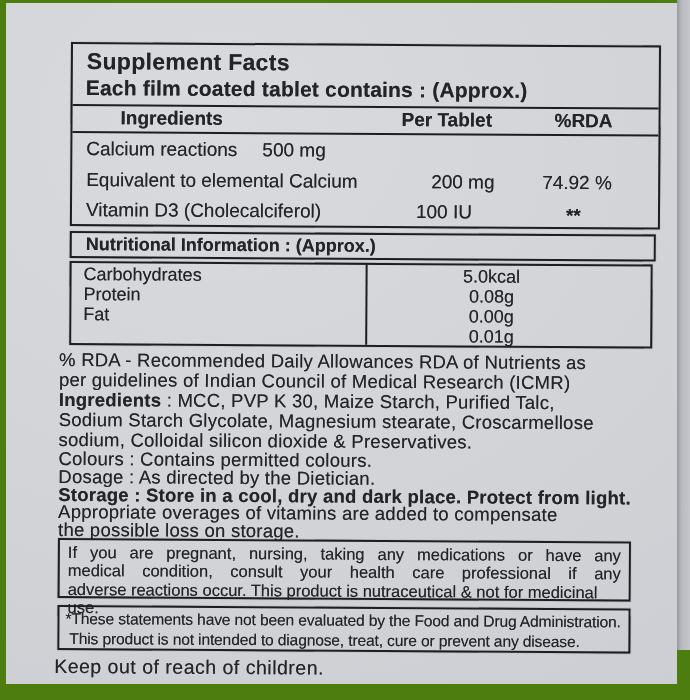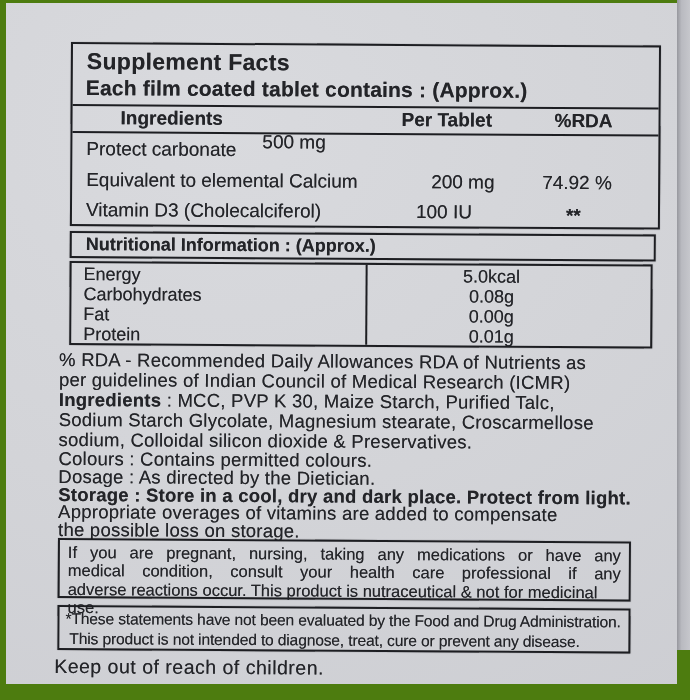--- a/index.html
+++ b/index.html
@@ -70,43 +70,42 @@
 
     <div class="box" id="tbl-facts">
       <div class="t b title1">Supplement Facts</div>
       <div class="t b title2">Each film coated tablet contains : (Approx.)</div>
       <div class="hline" style="top:60px"></div>
       <div class="t b colhdr" style="left:48px;top:63px">Ingredients</div>
       <div class="t b colhdr" style="left:329px;top:63px">Per Tablet</div>
       <div class="t b colhdr" style="left:482px;top:63px">%RDA</div>
       <div class="hline" style="top:87px"></div>
 
-      <div class="t cell" style="left:14px;top:94px">Protect carbonate</div>
-      <div class="t cell" style="left:190px;top:86px">500 mg</div>
+      <div class="t cell" style="left:14px;top:94px">Calcium reactions</div>
+      <div class="t cell" style="left:190px;top:94px">500 mg</div>
 
       <div class="t cell" style="left:14px;top:125px">Equivalent to elemental Calcium</div>
       <div class="t cell" style="left:359px;top:125px">200 mg</div>
       <div class="t cell" style="left:470px;top:125px">74.92 %</div>
 
       <div class="t cell" style="left:14px;top:155px">Vitamin D3 (Cholecalciferol)</div>
       <div class="t cell" style="left:344px;top:155px">100 IU</div>
       <div class="t b cell" style="left:494px;top:158px">**</div>
     </div>
 
     <div class="box" id="tbl-nutr-hdr">
       <div class="t b" style="left:14px;top:1px;font-size:18px">Nutritional Information : (Approx.)</div>
     </div>
 
     <div class="box" id="tbl-nutr">
       <div class="vline" style="left:294px"></div>
       <div id="nutr-names">
-        <div>Energy</div>
         <div>Carbohydrates</div>
+        <div>Protein</div>
         <div>Fat</div>
-        <div>Protein</div>
       </div>
       <div id="nutr-values">
         <div>5.0kcal</div>
         <div>0.08g</div>
         <div>0.00g</div>
         <div>0.01g</div>
       </div>
     </div>
 
     <div id="notes-a">

